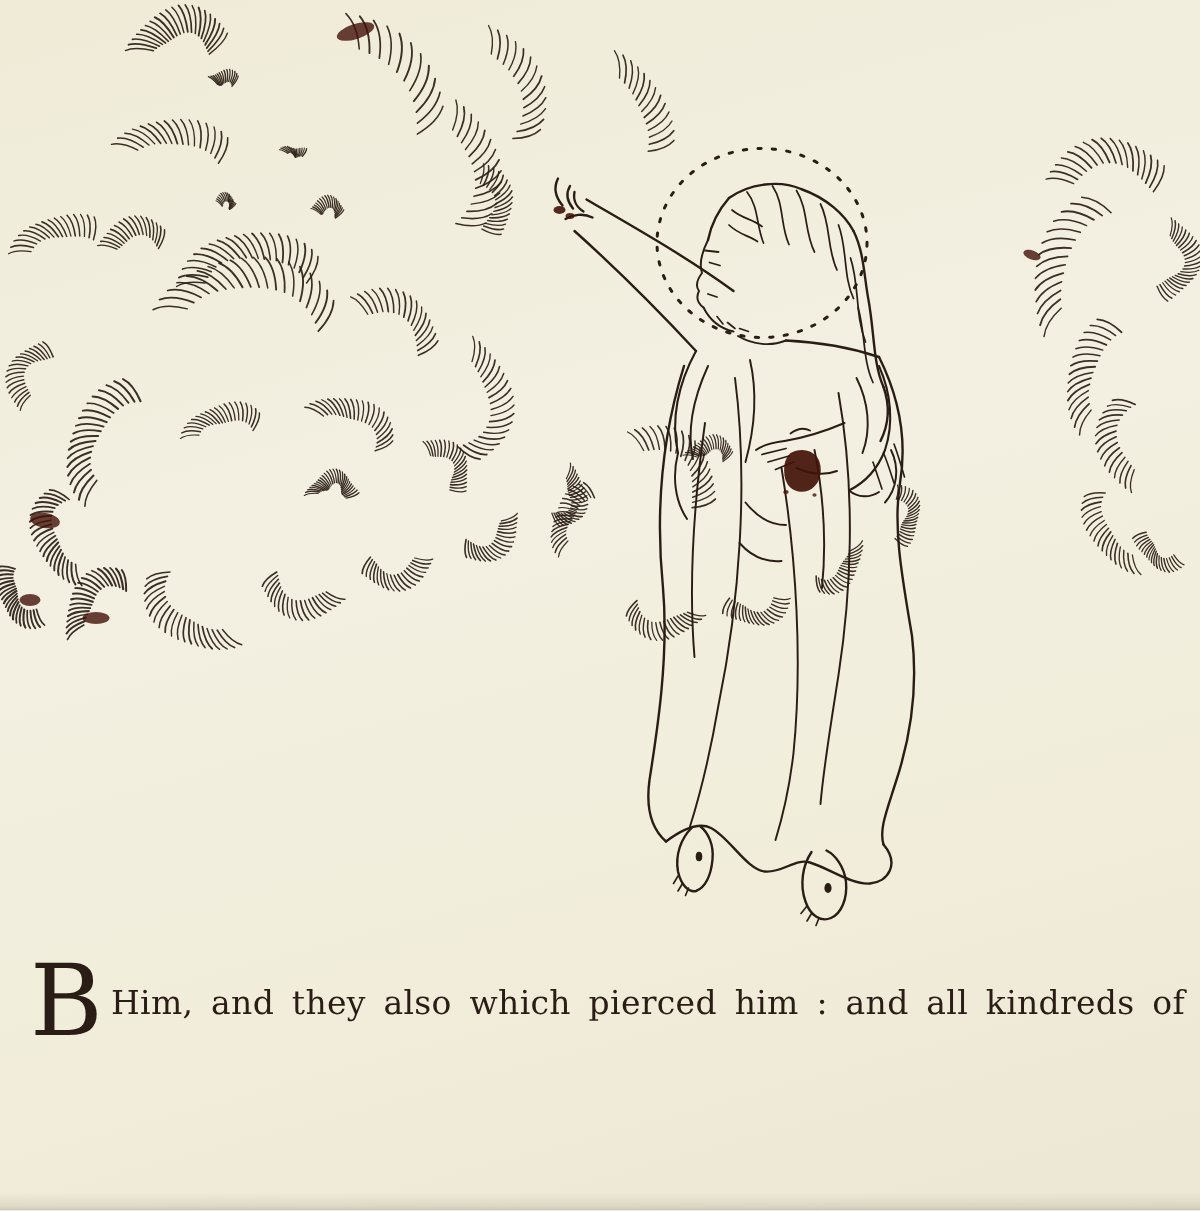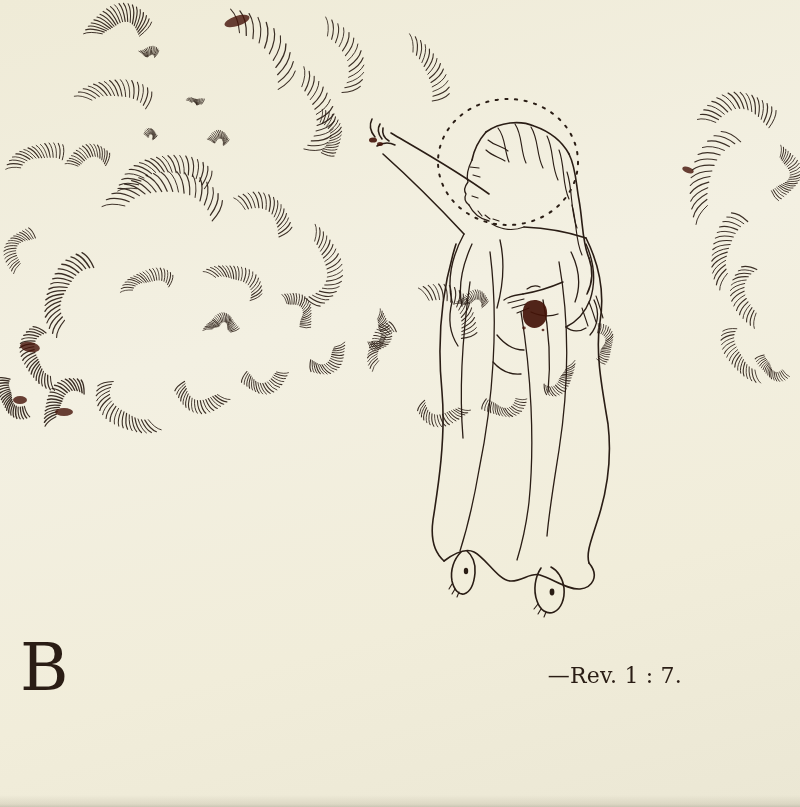--- a/index.html
+++ b/index.html
@@ -938,16 +938,16 @@
       <path d="M538,604 L534,609" stroke-width="1.1"></path>
       <path d="M541,609 L538,614" stroke-width="1.1"></path>
       <path d="M546,612 L544,617" stroke-width="1.1"></path>
       <ellipse cx="552" cy="592" rx="2.4" ry="3.4" fill="var(--ink)" stroke="none"></ellipse>
     </g>
   </g>
 </svg>
 
 <div class="verse">
   <span class="dropcap">B</span>
-  <div class="ref">—Rev. 1 : 7.</div>
+  <div class="jl l2">Him, and they also which pierced him : and all kindreds of</div>
 </div>
 
 <div class="page-edge"></div>
 
 </body></html>

